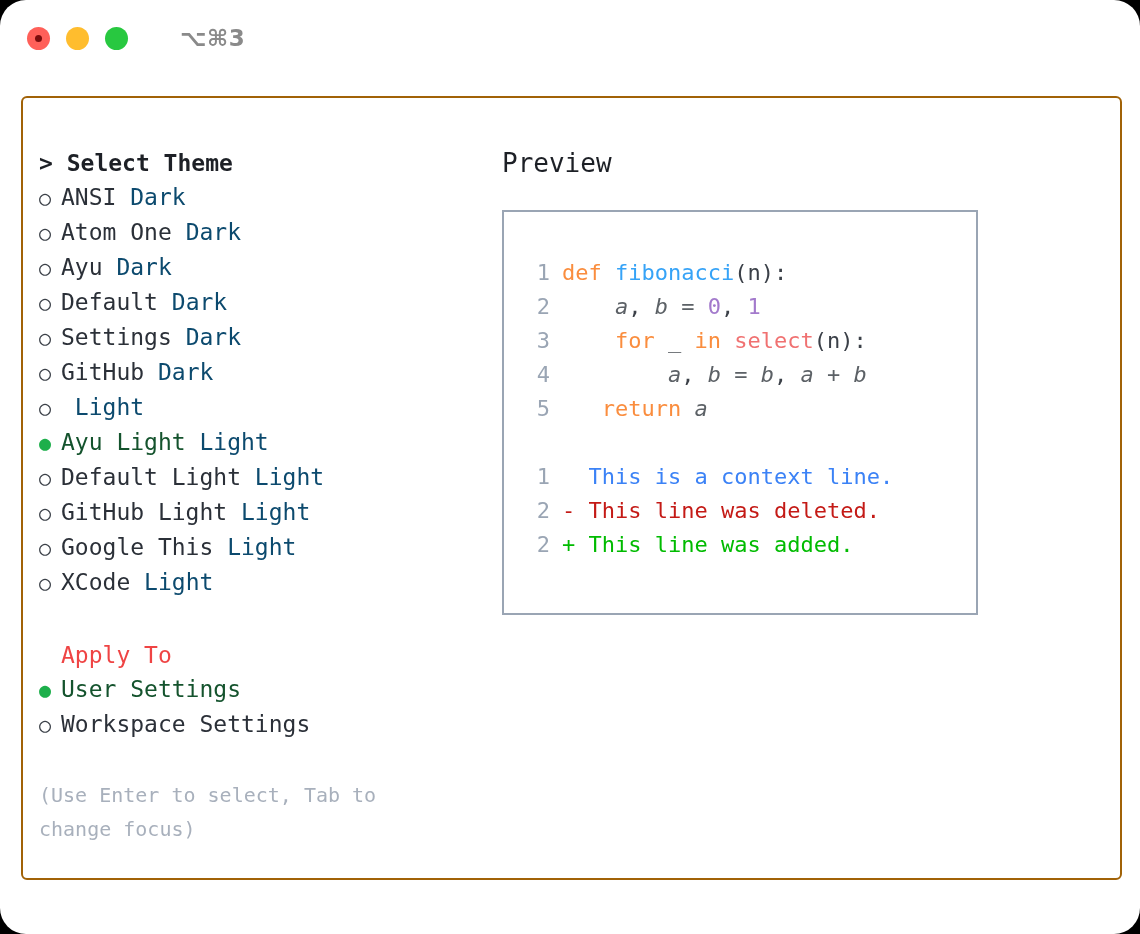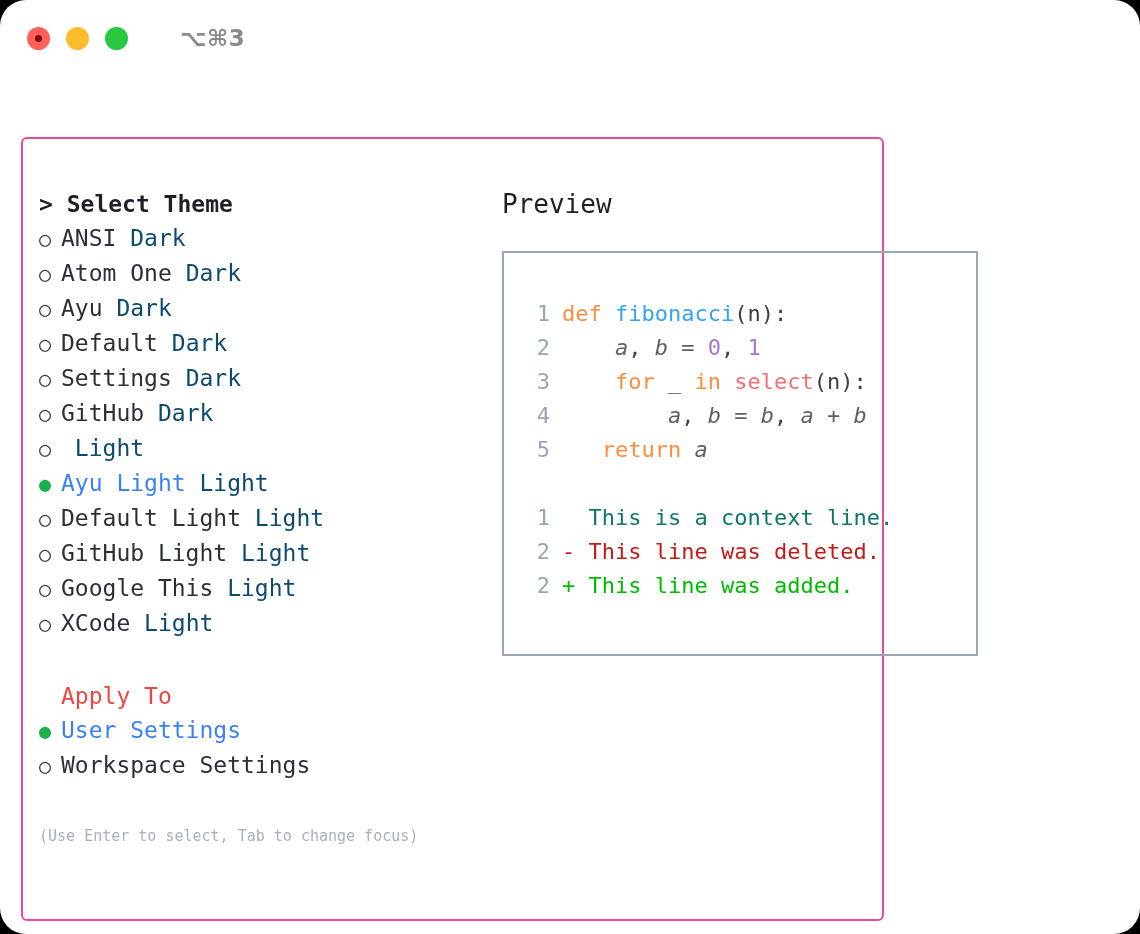--- a/index.html
+++ b/index.html
@@ -63,26 +63,25 @@
     color: #8a8a8a;
     letter-spacing: 0.5px;
     font-family: "DejaVu Sans", "Liberation Sans", sans-serif;
   }
 
   
   .panel {
     position: absolute;
     left: 21px;
     top: 96px;
-    width: 863px;
+    width: 1101px;
     height: 784px;
-    border: 2px solid #ec4899;
+    border: 2px solid #a16207;
     border-radius: 6px;
     box-sizing: border-box;
-    margin-top: 41px;
   }
 
   .panel-inner {
     position: relative;
     width: 100%;
     height: 100%;
   }
 
   
   .left-col {
@@ -109,37 +108,37 @@
     color: #2B3038;
   }
   .marker {
     display: inline-block;
     width: 22px;
     flex: 0 0 22px;
     color: #3b4048;
     font-size: 20px;
   }
   .opt-row.selected .marker { color: #1DAF4B; }
-  .opt-row.selected .opt-name { color: #3b82f6; }
+  .opt-row.selected .opt-name { color: #14532d; }
   .opt-name { color: #2B3038; }
   .opt-variant { color: #0c4a6e; }
 
   .spacer-block { height: 38px; }
 
   .apply-head {
     font-size: 23px;
     color: #ef4444;
     line-height: 34px;
     padding-left: 22px;
     white-space: pre;
   }
 
   .hint {
     margin-top: 36px;
-    font-size: 15px;
+    font-size: 20px;
     line-height: 34px;
     color: #A8B0BC;
     width: 410px;
     white-space: pre-wrap;
   }
 
   
   .right-col {
     position: absolute;
     left: 479px;
@@ -180,21 +179,21 @@
 
   
   .kw    { color: #FA8D3E; }
   .fn    { color: #36A3F7; }
   .num   { color: #A37ACC; }
   .bi    { color: #F07171; }
   .id    { color: #5C6166; font-style: italic; }
   .punc  { color: #3b4048; }
   .op    { color: #5C6166; }
 
-  .diff-ctx { color: #0f766e; }
+  .diff-ctx { color: #3b82f6; }
   .diff-del { color: #C41A16; }
   .diff-add { color: #00BB00; }
 </style>
 </head>
 <body>
 
 <div class="window">
 
   <div class="titlebar">
     <div class="lights">

